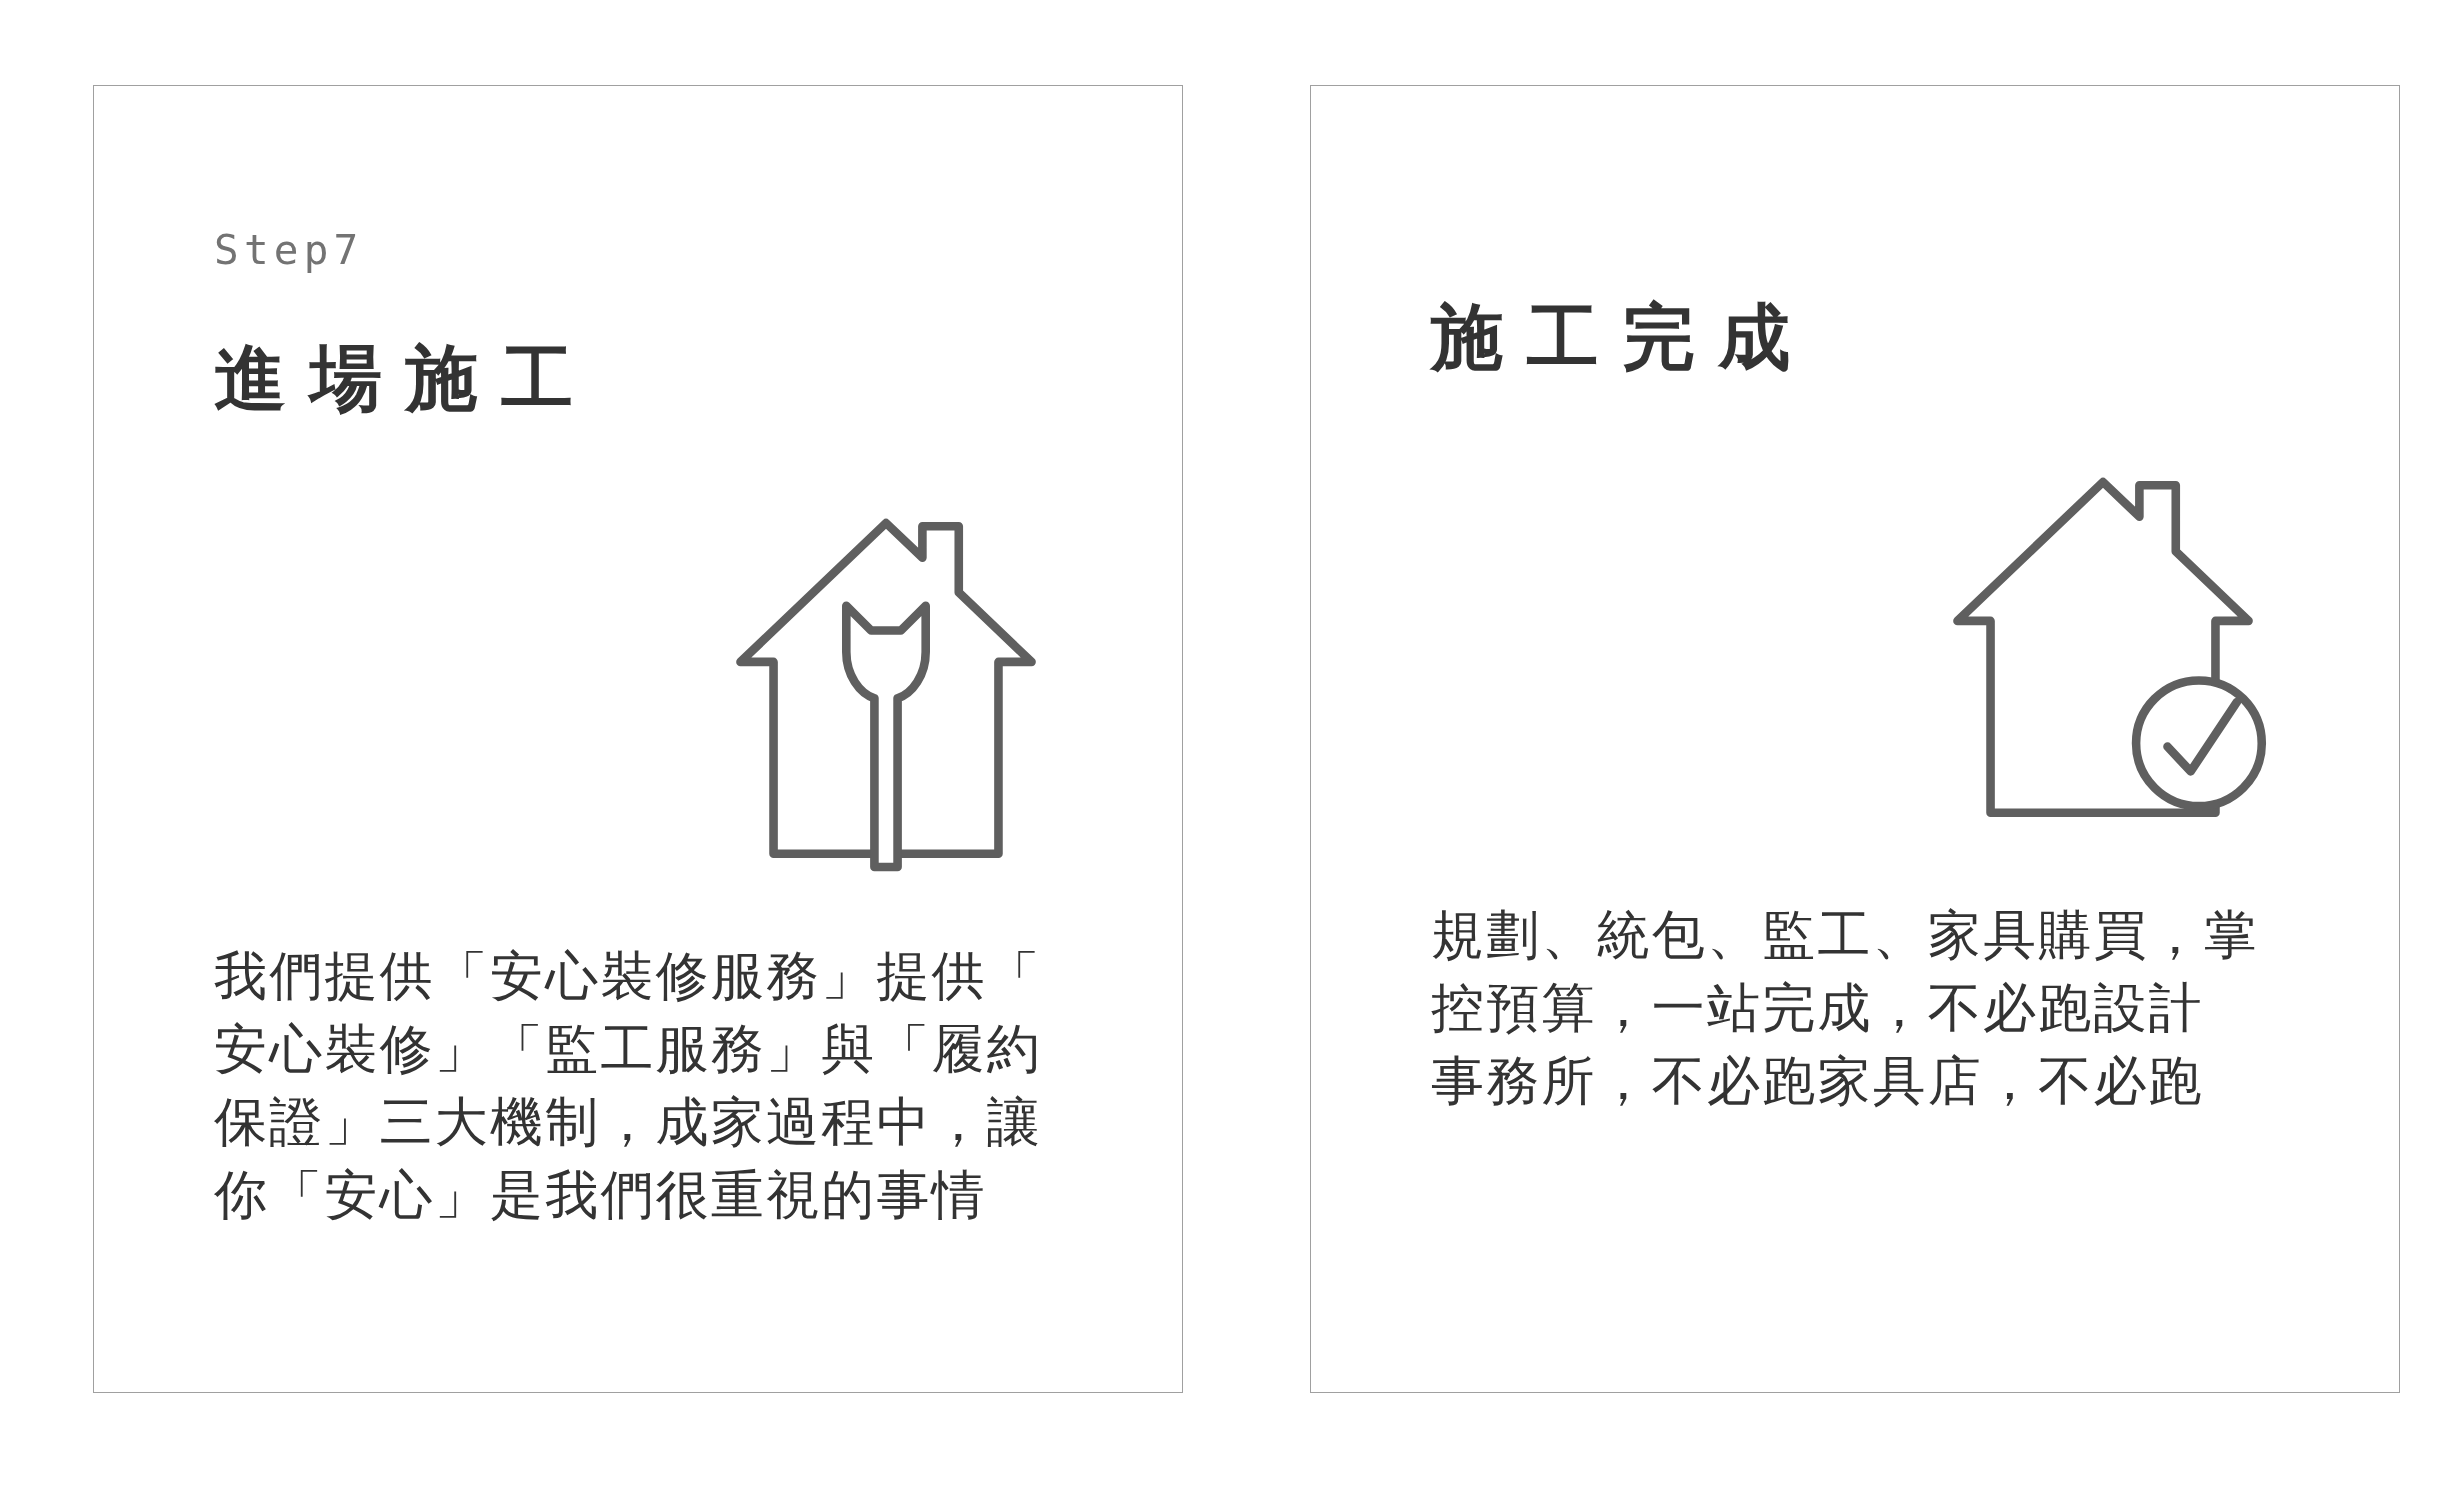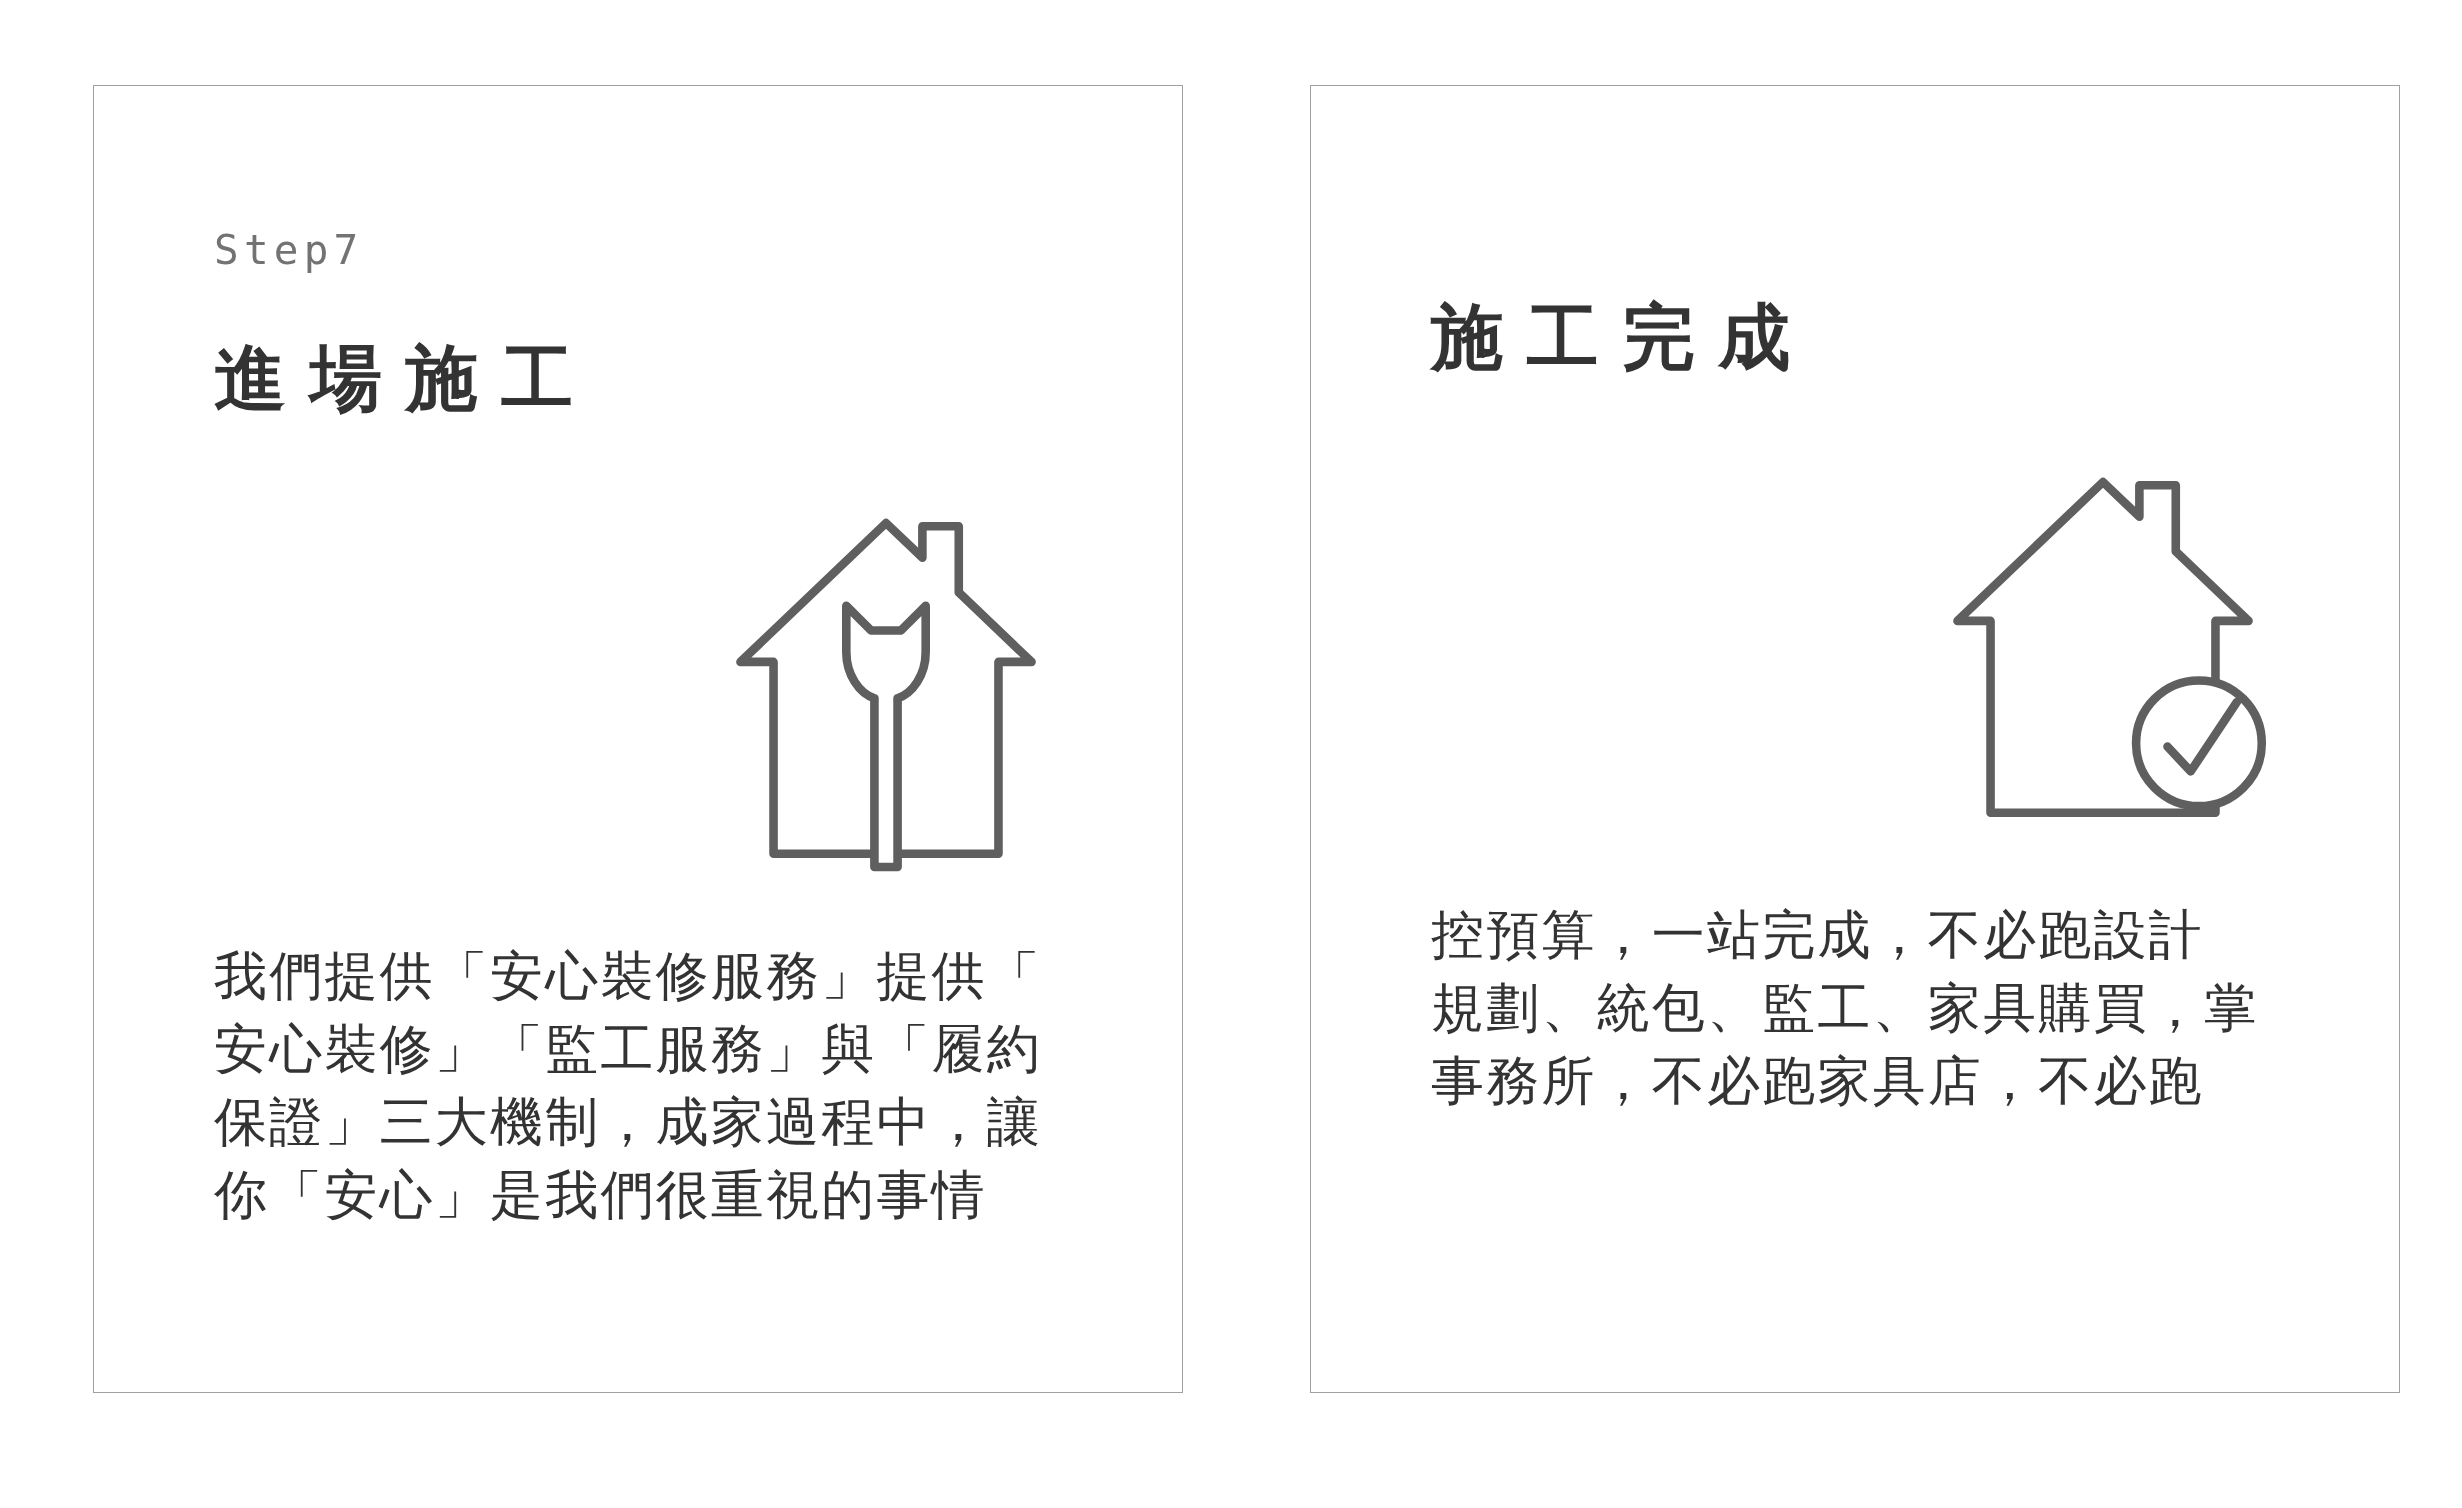--- a/index.html
+++ b/index.html
@@ -95,18 +95,18 @@
 
       <path d="M18 108 L18 50 L8 50 L52 8 L63 18.5 L63 9 L74 9 L74 29 L96 50 L86 50 L86 108 Z" fill="none"></path>
 
       <circle cx="81" cy="87" r="19" fill="#ffffff"></circle>
 
       <path d="M71.5 88 L78.5 95.5 L92.5 74.5" fill="none"></path>
     </svg>
   </div>
 
   <div class="card-body">
+    <div class="body-line">規劃、統包、監工、家具購買，掌</div>
     <div class="body-line">控預算，一站完成，不必跑設計</div>
-    <div class="body-line">規劃、統包、監工、家具購買，掌</div>
     <div class="body-line">事務所，不必跑家具店，不必跑</div>
   </div>
 </section>
 
 
 </body></html>

